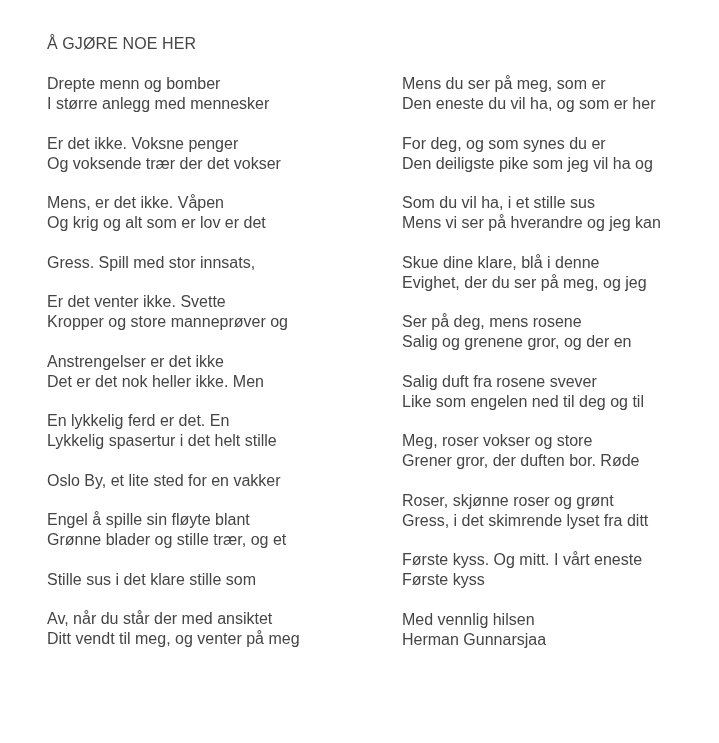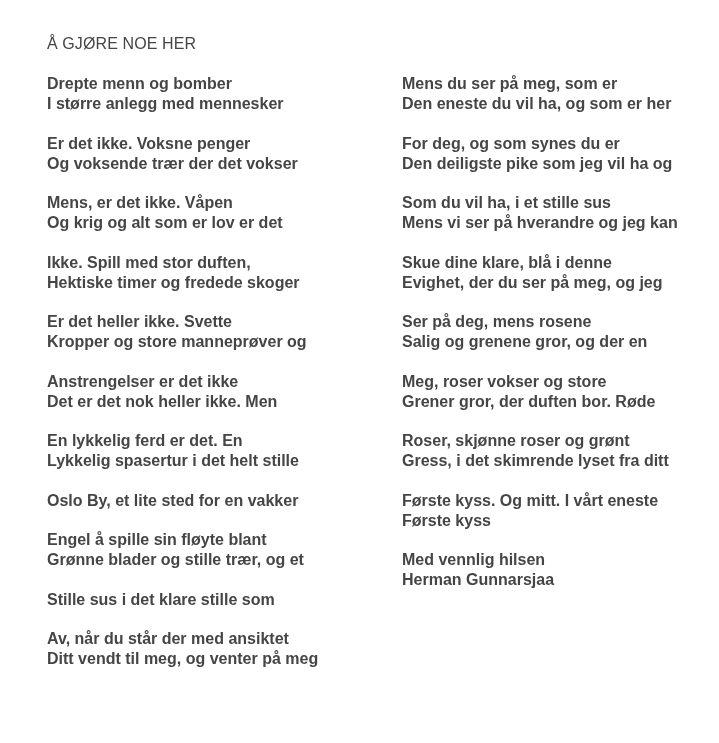--- a/index.html
+++ b/index.html
@@ -42,21 +42,20 @@
       overflow: hidden;
     }
     .stanza {
       margin: 0 0 19.5px 0;
     }
     .line {
       display: block;
       font-size: 16px;
       line-height: 20px;
       white-space: nowrap;
-      font-weight: bold;
     }
   </style>
 </head>
 <body>
 
 <div class="page">
   <div class="title">Å GJØRE NOE HER</div>
 
   <div class="col col-left clip">
     <div class="stanza">
@@ -65,25 +64,24 @@
     </div>
     <div class="stanza">
       <span class="line">Er det ikke. Voksne penger</span>
       <span class="line">Og voksende trær der det vokser</span>
     </div>
     <div class="stanza">
       <span class="line">Mens, er det ikke. Våpen</span>
       <span class="line">Og krig og alt som er lov er det</span>
     </div>
     <div class="stanza">
-      <span class="line">Ikke. Spill med stor duften,</span>
-      <span class="line">Hektiske timer og fredede skoger</span>
+      <span class="line">Gress. Spill med stor innsats,</span>
     </div>
     <div class="stanza">
-      <span class="line">Er det heller ikke. Svette</span>
+      <span class="line">Er det venter ikke. Svette</span>
       <span class="line">Kropper og store manneprøver og</span>
     </div>
     <div class="stanza">
       <span class="line">Anstrengelser er det ikke</span>
       <span class="line">Det er det nok heller ikke. Men</span>
     </div>
     <div class="stanza">
       <span class="line">En lykkelig ferd er det. En</span>
       <span class="line">Lykkelig spasertur i det helt stille</span>
     </div>
@@ -118,20 +116,24 @@
     </div>
     <div class="stanza">
       <span class="line">Skue dine klare, blå i denne</span>
       <span class="line">Evighet, der du ser på meg, og jeg</span>
     </div>
     <div class="stanza">
       <span class="line">Ser på deg, mens rosene</span>
       <span class="line">Salig og grenene gror, og der en</span>
     </div>
     <div class="stanza">
+      <span class="line">Salig duft fra rosene svever</span>
+      <span class="line">Like som engelen ned til deg og til</span>
+    </div>
+    <div class="stanza">
       <span class="line">Meg, roser vokser og store</span>
       <span class="line">Grener gror, der duften bor. Røde</span>
     </div>
     <div class="stanza">
       <span class="line">Roser, skjønne roser og grønt</span>
       <span class="line">Gress, i det skimrende lyset fra ditt</span>
     </div>
     <div class="stanza">
       <span class="line">Første kyss. Og mitt. I vårt eneste</span>
       <span class="line">Første kyss</span>

